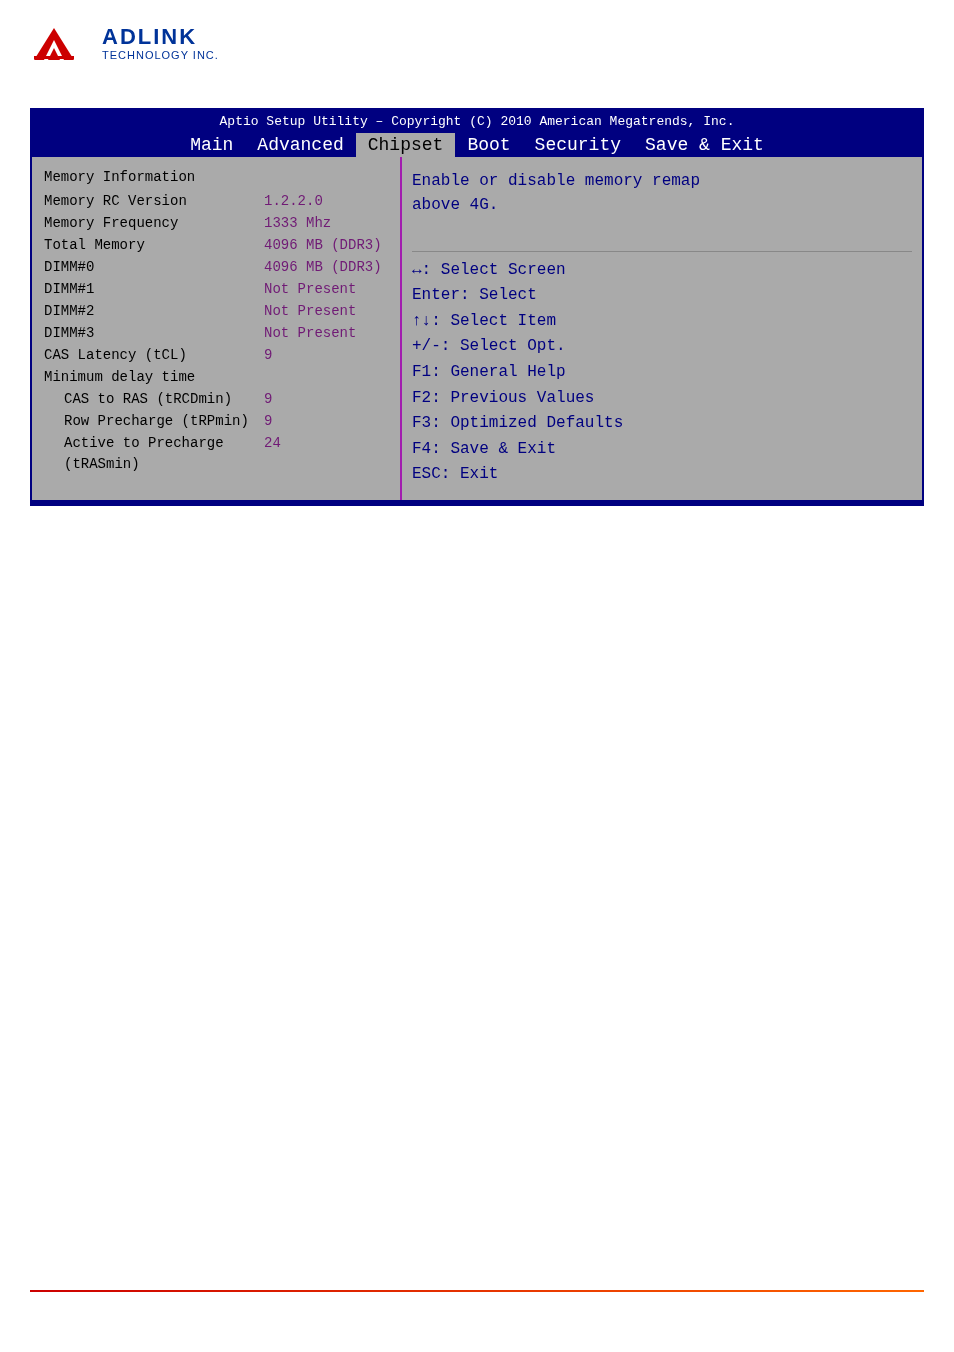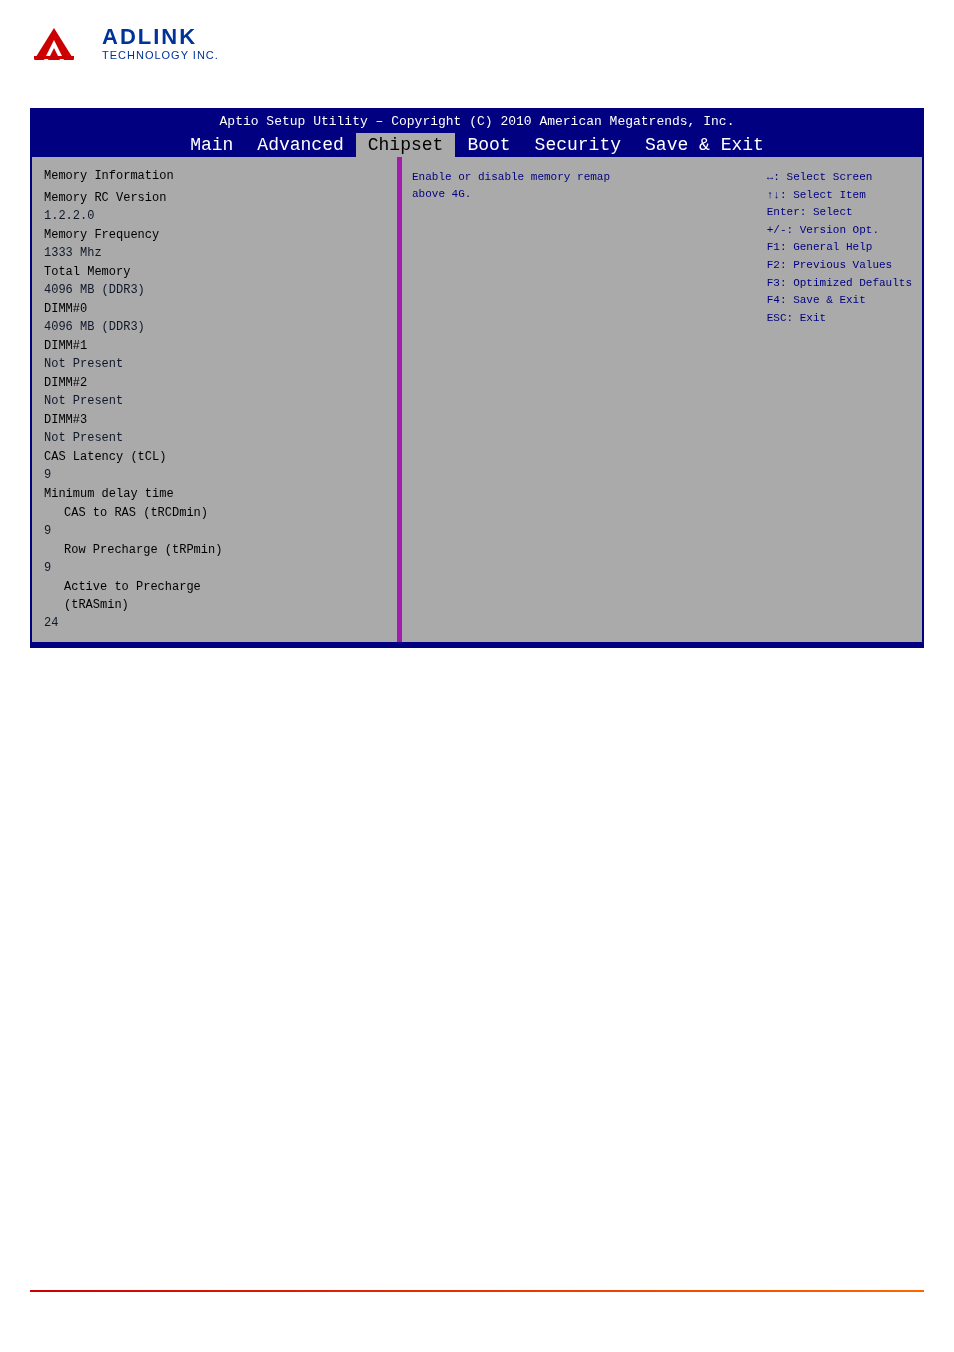--- a/index.html
+++ b/index.html
@@ -95,63 +95,63 @@
     
     .bios-content {
       display: flex;
       background: #aaaaaa;
       min-height: 340px;
     }
 
     
     .bios-left {
       flex: 0 0 370px;
-      padding: 12px 10px 9px 12px;
+      padding: 12px 10px 24px 12px;
       font-family: 'Courier New', Courier, monospace;
-      font-size: 12px;
+      font-size: 14px;
       color: #000000;
-      border-right: 5px solid #a21caf;
+      border-right: 2px solid #a21caf;
     }
 
     .bios-section-title {
       color: #000000;
       margin-bottom: 6px;
       font-weight: normal;
     }
 
     .bios-row {
       display: flex;
       margin-bottom: 1px;
       line-height: 1.5;
-      flex-direction: column;
     }
 
     .bios-label {
       width: 220px;
       color: #000000;
       flex-shrink: 0;
     }
 
     .bios-label.indented {
       padding-left: 20px;
       width: 220px;
     }
 
     .bios-value {
-      color: #0f172a;
+      color: #701a75;
     }
 
     
     .bios-right {
       flex: 1;
       padding: 12px 10px;
       font-family: 'Courier New', Courier, monospace;
-      font-size: 11px;
+      font-size: 16px;
       color: #000080;
       display: flex;
+      flex-direction: column;
       justify-content: space-between;
     }
 
     .bios-help-text {
       color: #000080;
       line-height: 1.5;
       margin-bottom: 10px;
     }
 
     .bios-divider-right {
@@ -284,23 +284,23 @@
         <div class="bios-help-text">
           <span>Enable or disable memory remap<br>above 4G.</span>
         </div>
 
         <div style="flex: 1;"></div>
 
         <div class="bios-divider-right"></div>
 
         <div class="bios-shortcut-list">
           <span class="bios-shortcut-item">↔: Select Screen</span>
+          <span class="bios-shortcut-item">Enter: Select</span>
           <span class="bios-shortcut-item">↑↓: Select Item</span>
-          <span class="bios-shortcut-item">Enter: Select</span>
-          <span class="bios-shortcut-item">+/-: Version Opt.</span>
+          <span class="bios-shortcut-item">+/-: Select Opt.</span>
           <span class="bios-shortcut-item">F1: General Help</span>
           <span class="bios-shortcut-item">F2: Previous Values</span>
           <span class="bios-shortcut-item">F3: Optimized Defaults</span>
           <span class="bios-shortcut-item">F4: Save &amp; Exit</span>
           <span class="bios-shortcut-item">ESC: Exit</span>
         </div>
       </div>
 
     </div>
 

